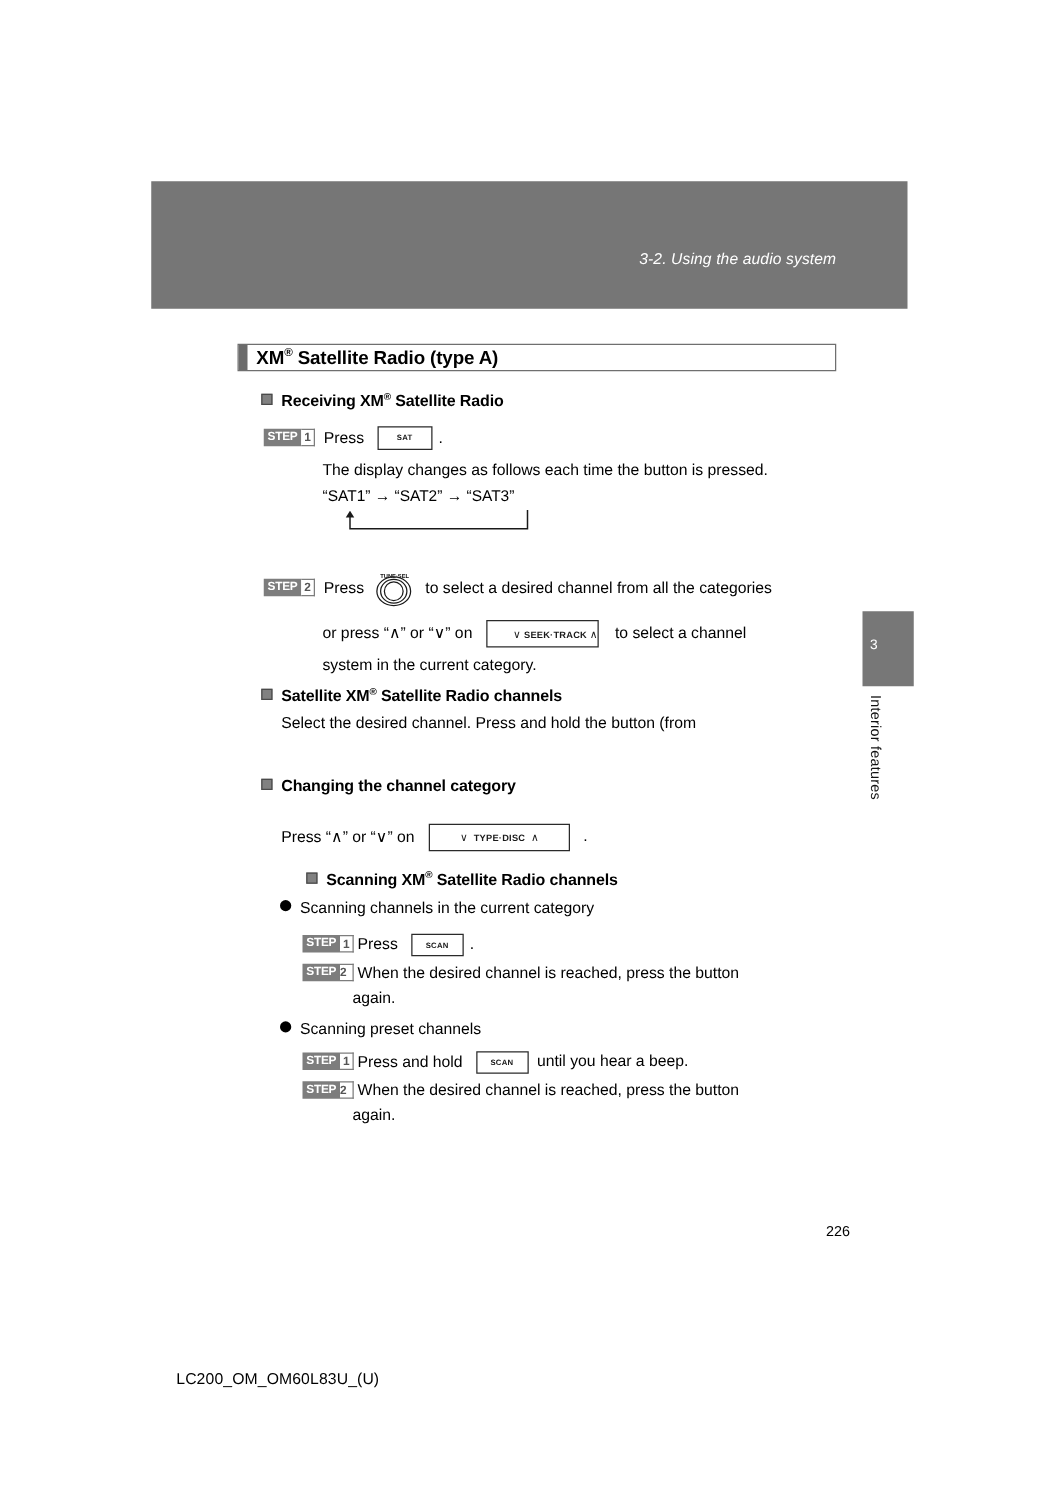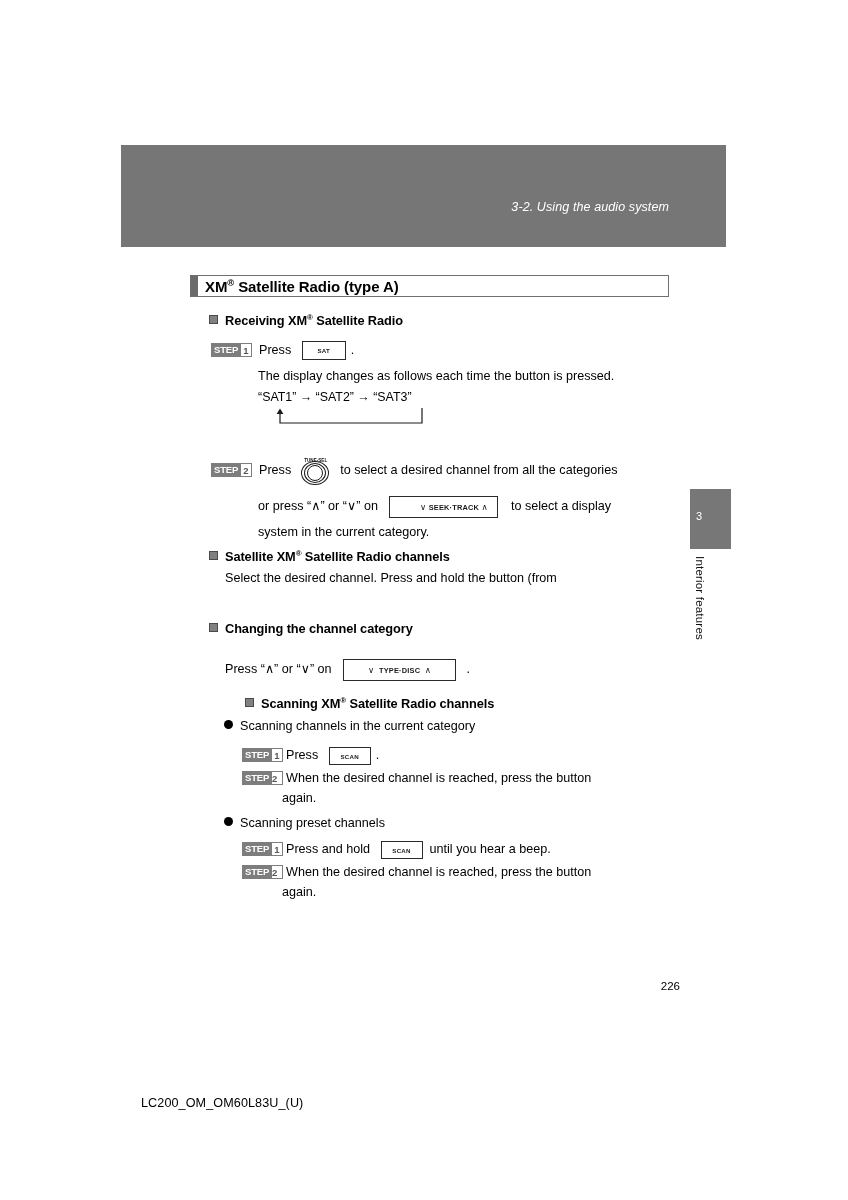--- a/index.html
+++ b/index.html
@@ -156,21 +156,21 @@
     text-align: center;
     font-size: 6.2px;
     font-weight: bold;
     letter-spacing: 0.2px;
     color: #1a1a1a;
     vertical-align: middle;
     box-sizing: border-box;
   }
   .key.sat   { width: 44px; height: 19px; line-height: 18px; }
   .key.scan  { width: 42px; height: 18px; line-height: 17px; }
-  .key.seek  { width: 109px; height: 22px; line-height: 21px; font-size: 7.4px; padding-left: 20px; }
+  .key.seek  { width: 90px; height: 22px; line-height: 21px; font-size: 7.4px; padding-left: 20px; }
   .key.type  { width: 113px; height: 22px; line-height: 21px; font-size: 7.4px; }
   .key.preset{ width: 51px; height: 19px; line-height: 18px; font-size: 11px; font-weight: bold; }
 
   .key .chev { font-size: 8.5px; font-weight: normal; }
 
   
   .para {
     position: absolute;
     font-size: 12.6px;
     line-height: 17px;
@@ -327,21 +327,21 @@
       <span class="ring-o"></span>
       <span class="ring-m"></span>
       <span class="ring-i"></span>
     </span>
     <span style="margin-left:7px;">to select a desired channel from all the categories</span>
   </div>
 
   <div class="para" style="left:258px; top:496px;">
     <span>or press “∧” or “∨” on</span>
     <span class="key seek" style="margin-left:8px;"><span class="chev">∨</span>&nbsp;<span>SEEK·TRACK</span>&nbsp;<span class="chev">∧</span></span>
-    <span style="margin-left:9px;">to select a display</span>
+    <span style="margin-left:9px;">to select a channel</span>
   </div>
 
   <div class="para" style="left:258px; top:524px;">system in the current category.</div>
 
   <div class="sq-head" style="left:209px; top:549px;">
     <span class="sq-bullet"></span><span>Satellite XM</span><sup class="reg">®</sup><span> Satellite Radio channels</span>
   </div>
 
   <div class="para just" style="left:225px; top:570px; width:443px;">Select the desired channel. Press and hold the button (from</div>
 

